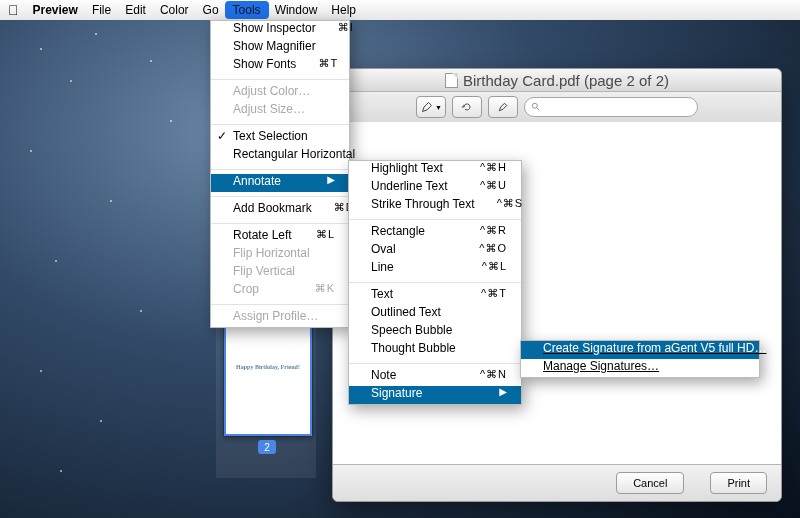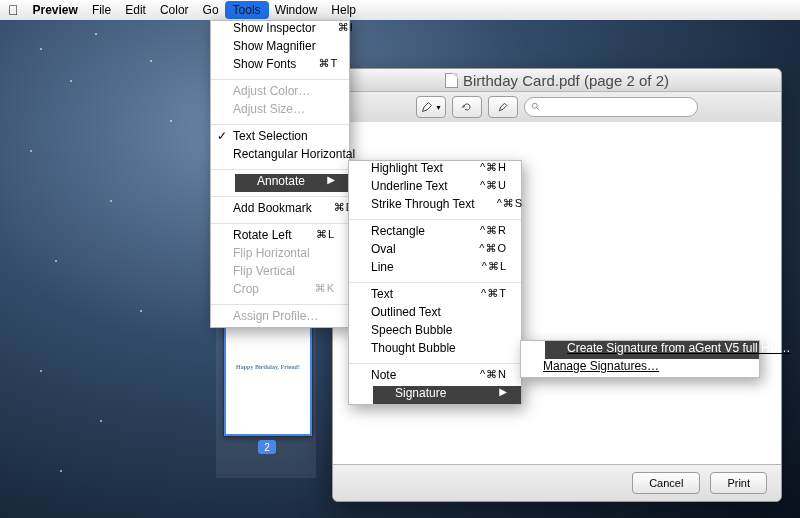--- a/index.html
+++ b/index.html
@@ -8,42 +8,42 @@
 .stars span{position:absolute;width:2px;height:2px;background:#fff;border-radius:50%;opacity:.7;}
 .menubar{position:absolute;top:0;left:0;right:0;height:20px;background:linear-gradient(#fdfdfd,#e7e7e7);display:flex;align-items:center;padding:0 8px;gap:14px;font-size:12px;z-index:5;}
 .menubar .apple{font-size:14px;line-height:1;}
 .menubar .item{cursor:default;}
 .menubar .item.active{background:#1f6fe5;color:#0f172a;padding:2px 8px;margin:-2px -8px;border-radius:4px;}
 .menubar .item.appname{font-weight:bold;}
 
 .dropdown{position:absolute;background:#fff;border:1px solid #bcbcbc;box-shadow:3px 5px 14px rgba(0,0,0,.35);z-index:10;font-size:12px;}
 .dropdown .row{display:flex;align-items:flex-start;height:18px;padding:0 14px 0 22px;white-space:nowrap;position:relative;}
 .dropdown .row.disabled{color:#a9a9a9;}
-.dropdown .row.highlight{background:#404040;color:#fff;margin-left:24px;}
+.dropdown .row.highlight{background:#0369a1;color:#fff;}
 .dropdown .row .sc{margin-left:auto;padding-left:22px;font-size:11px;letter-spacing:1px;}
 .dropdown .row .arrow{margin-left:auto;padding-left:22px;font-size:10px;}
 .dropdown .row .check{position:absolute;left:6px;}
 .dropdown hr{border:none;border-top:1px solid #e2e2e2;margin:4px 0;}
 
 .window{position:absolute;background:#ececec;border:1px solid #9b9b9b;border-radius:6px;box-shadow:0 10px 30px rgba(0,0,0,.5);}
 .titlebar{height:22px;background:linear-gradient(#f7f7f7,#d8d8d8);border-bottom:1px solid #b5b5b5;border-radius:6px 6px 0 0;display:flex;align-items:center;justify-content:center;position:relative;font-size:15px;color:#4a4a4a;}
 .titlebar .doc-icon{width:11px;height:13px;background:#fff;border:1px solid #999;margin-right:5px;position:relative;}
 .titlebar .doc-icon::after{content:"";position:absolute;top:-1px;right:-1px;border:3px solid transparent;border-right-color:#d8d8d8;border-top-color:#d8d8d8;}
 .toolbar{height:30px;background:linear-gradient(#eee,#dcdcdc);border-bottom:1px solid #b5b5b5;display:flex;align-items:center;justify-content:center;gap:6px;}
 .tbtn{height:20px;min-width:28px;background:linear-gradient(#fff,#e6e6e6);border:1px solid #9c9c9c;border-radius:4px;display:flex;align-items:center;justify-content:center;font-size:11px;box-shadow:0 1px 0 rgba(255,255,255,.6) inset;}
 .tbtn svg{width:12px;height:12px;}
 .tbtn .caret{font-size:8px;margin-left:3px;}
 .search{width:160px;height:18px;border:1px solid #a8a8a8;border-radius:10px;background:#fff;display:flex;align-items:center;padding:0 6px;gap:4px;color:#888;font-size:11px;}
 .search svg{width:10px;height:10px;}
 
 .page-area{position:absolute;left:0;right:0;top:53px;bottom:36px;background:#fff;overflow:hidden;}
 .page-area .headline{position:absolute;left:50%;top:215px;transform:translateX(-18%);font-family:Georgia,"Times New Roman",serif;font-weight:bold;font-size:22px;color:#5c8a9f;white-space:nowrap;}
 
 .bottom-bar{position:absolute;left:0;right:0;bottom:0;height:36px;background:linear-gradient(#f2f2f2,#dedede);border-top:1px solid #b5b5b5;border-radius:0 0 6px 6px;display:flex;align-items:center;justify-content:flex-end;gap:10px;padding-right:14px;}
-.pushbtn{height:20px;padding:0 16px;background:linear-gradient(#fff,#e6e6e6);border:1px solid #9c9c9c;border-radius:4px;font-size:11px;display:flex;align-items:center;}
+.pushbtn{height:20px;padding:0 16px;background:linear-gradient(#fff,#e6e6e6);border:1px solid #9c9c9c;border-radius:4px;font-size:11px;display:flex;align-items:center;margin-left:16px;}
 
 
 .sidebar-panel{position:absolute;left:216px;top:320px;width:100px;height:158px;background:rgba(255,255,255,.08);}
 .thumb{position:absolute;left:8px;top:0;width:84px;height:112px;background:#fff;border:2px solid #4a86e8;box-shadow:0 0 0 1px rgba(0,0,0,.2),0 2px 6px rgba(0,0,0,.4);}
 .thumb .mini{position:absolute;top:42px;left:0;right:0;text-align:center;font-size:6px;color:#5c8a9f;font-family:Georgia,serif;font-weight:bold;}
 .thumb-badge{position:absolute;left:42px;top:120px;width:18px;height:14px;background:#4a86e8;color:#fff;font-size:10px;border-radius:3px;display:flex;align-items:center;justify-content:center;}
 </style>
 </head>
 <body>
 

